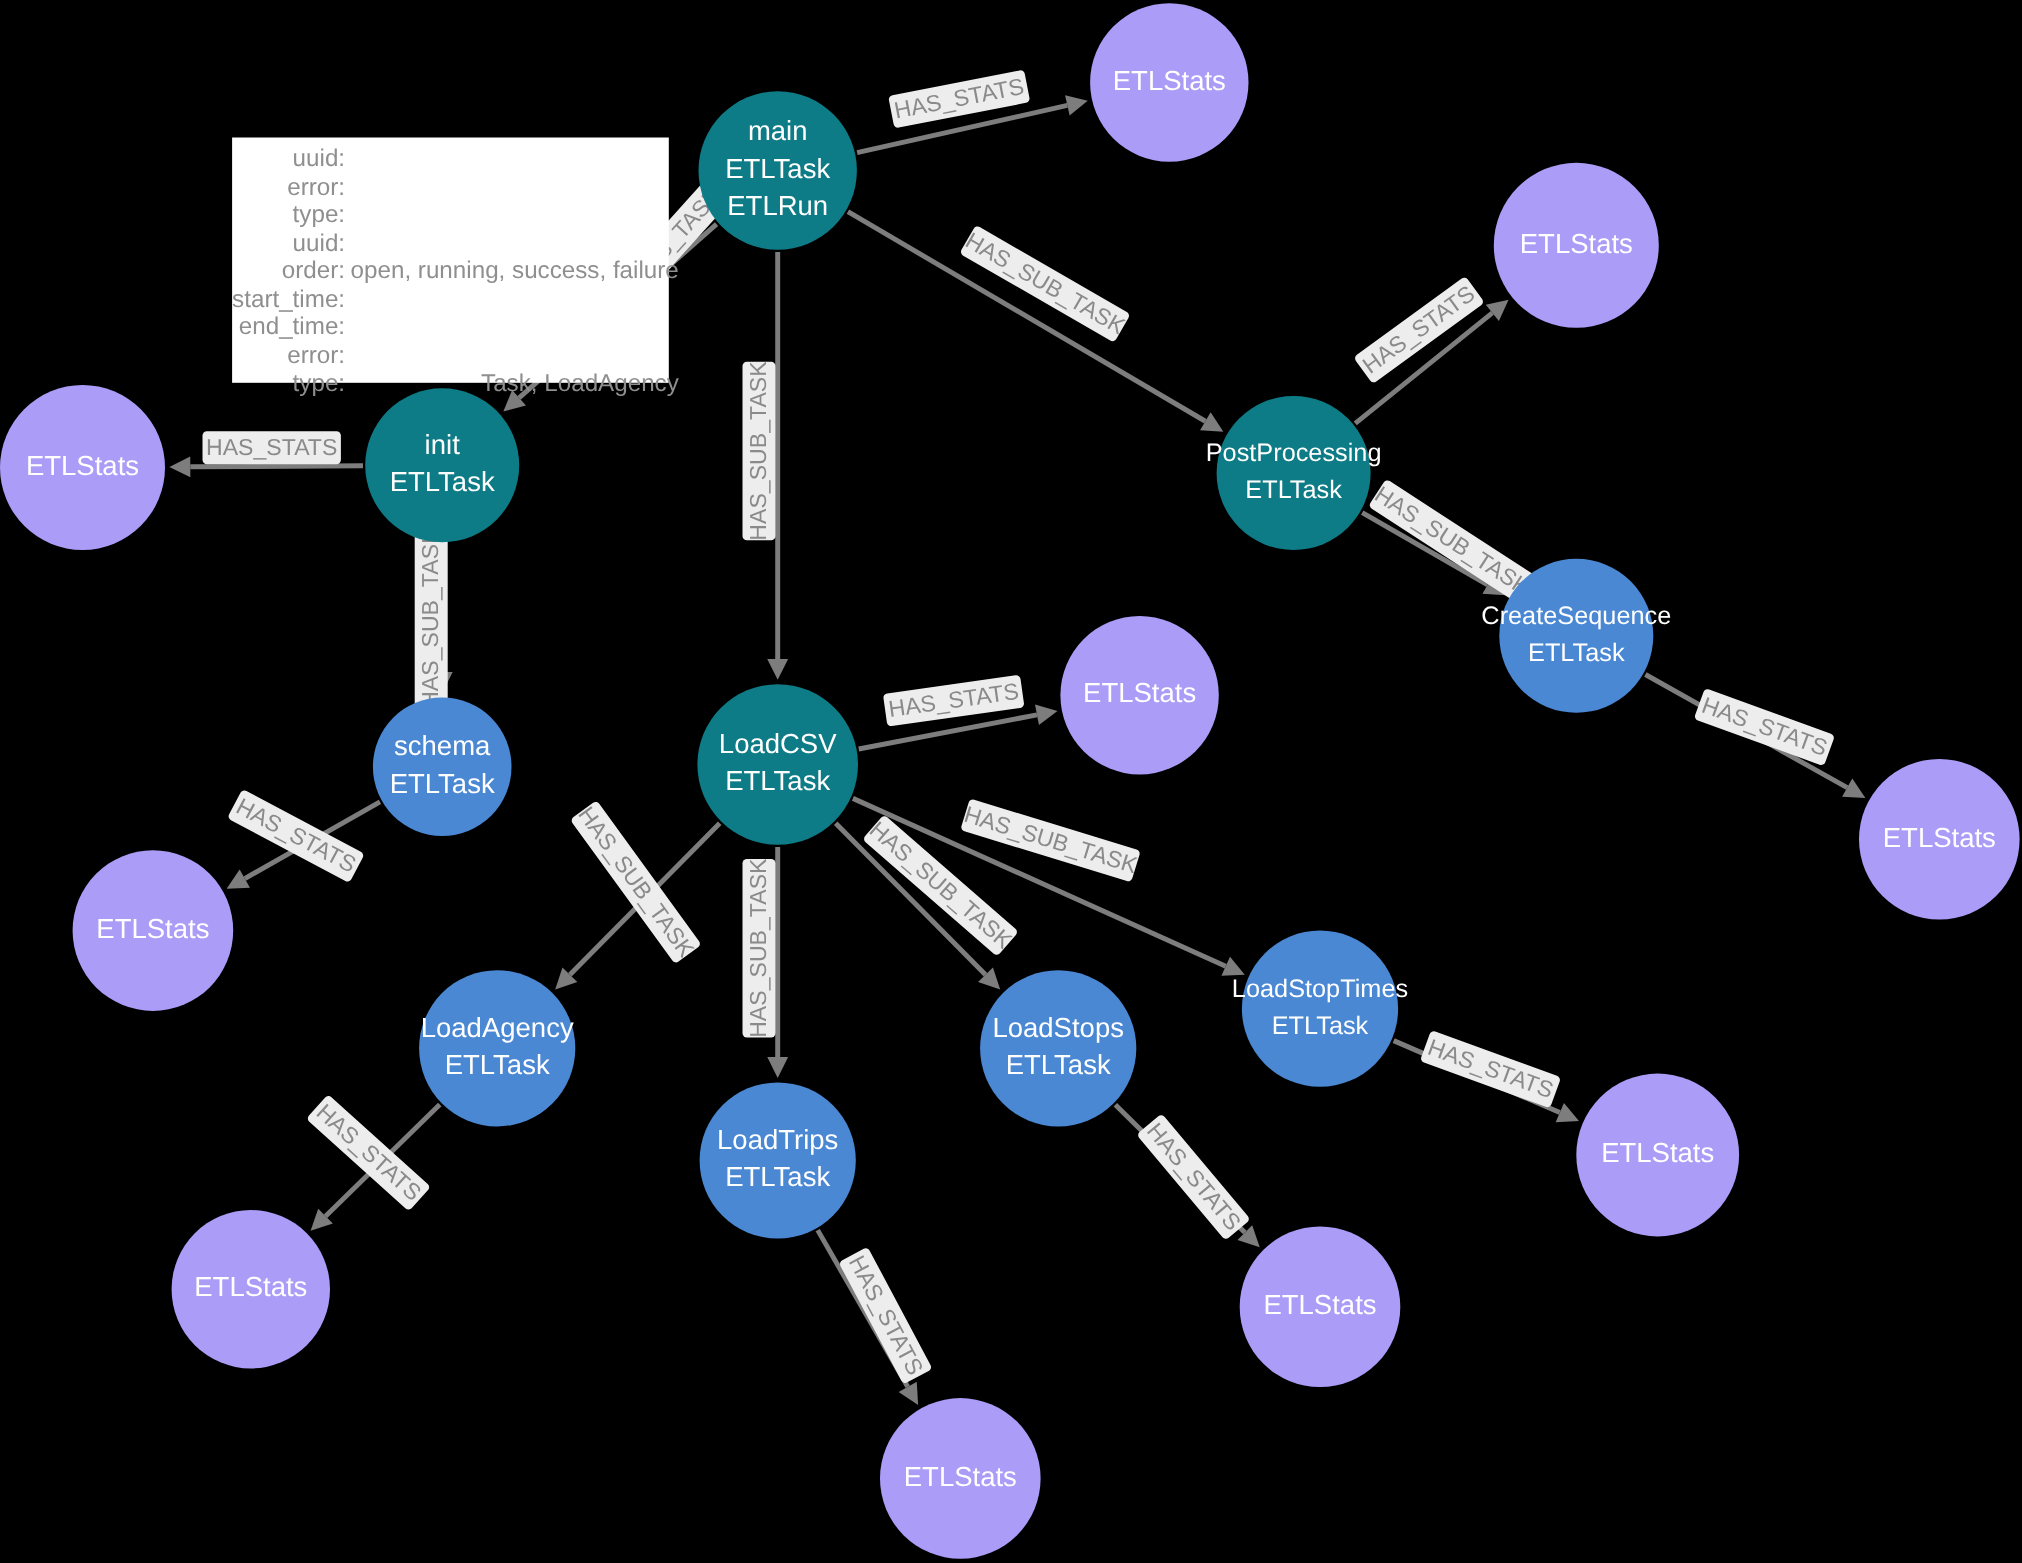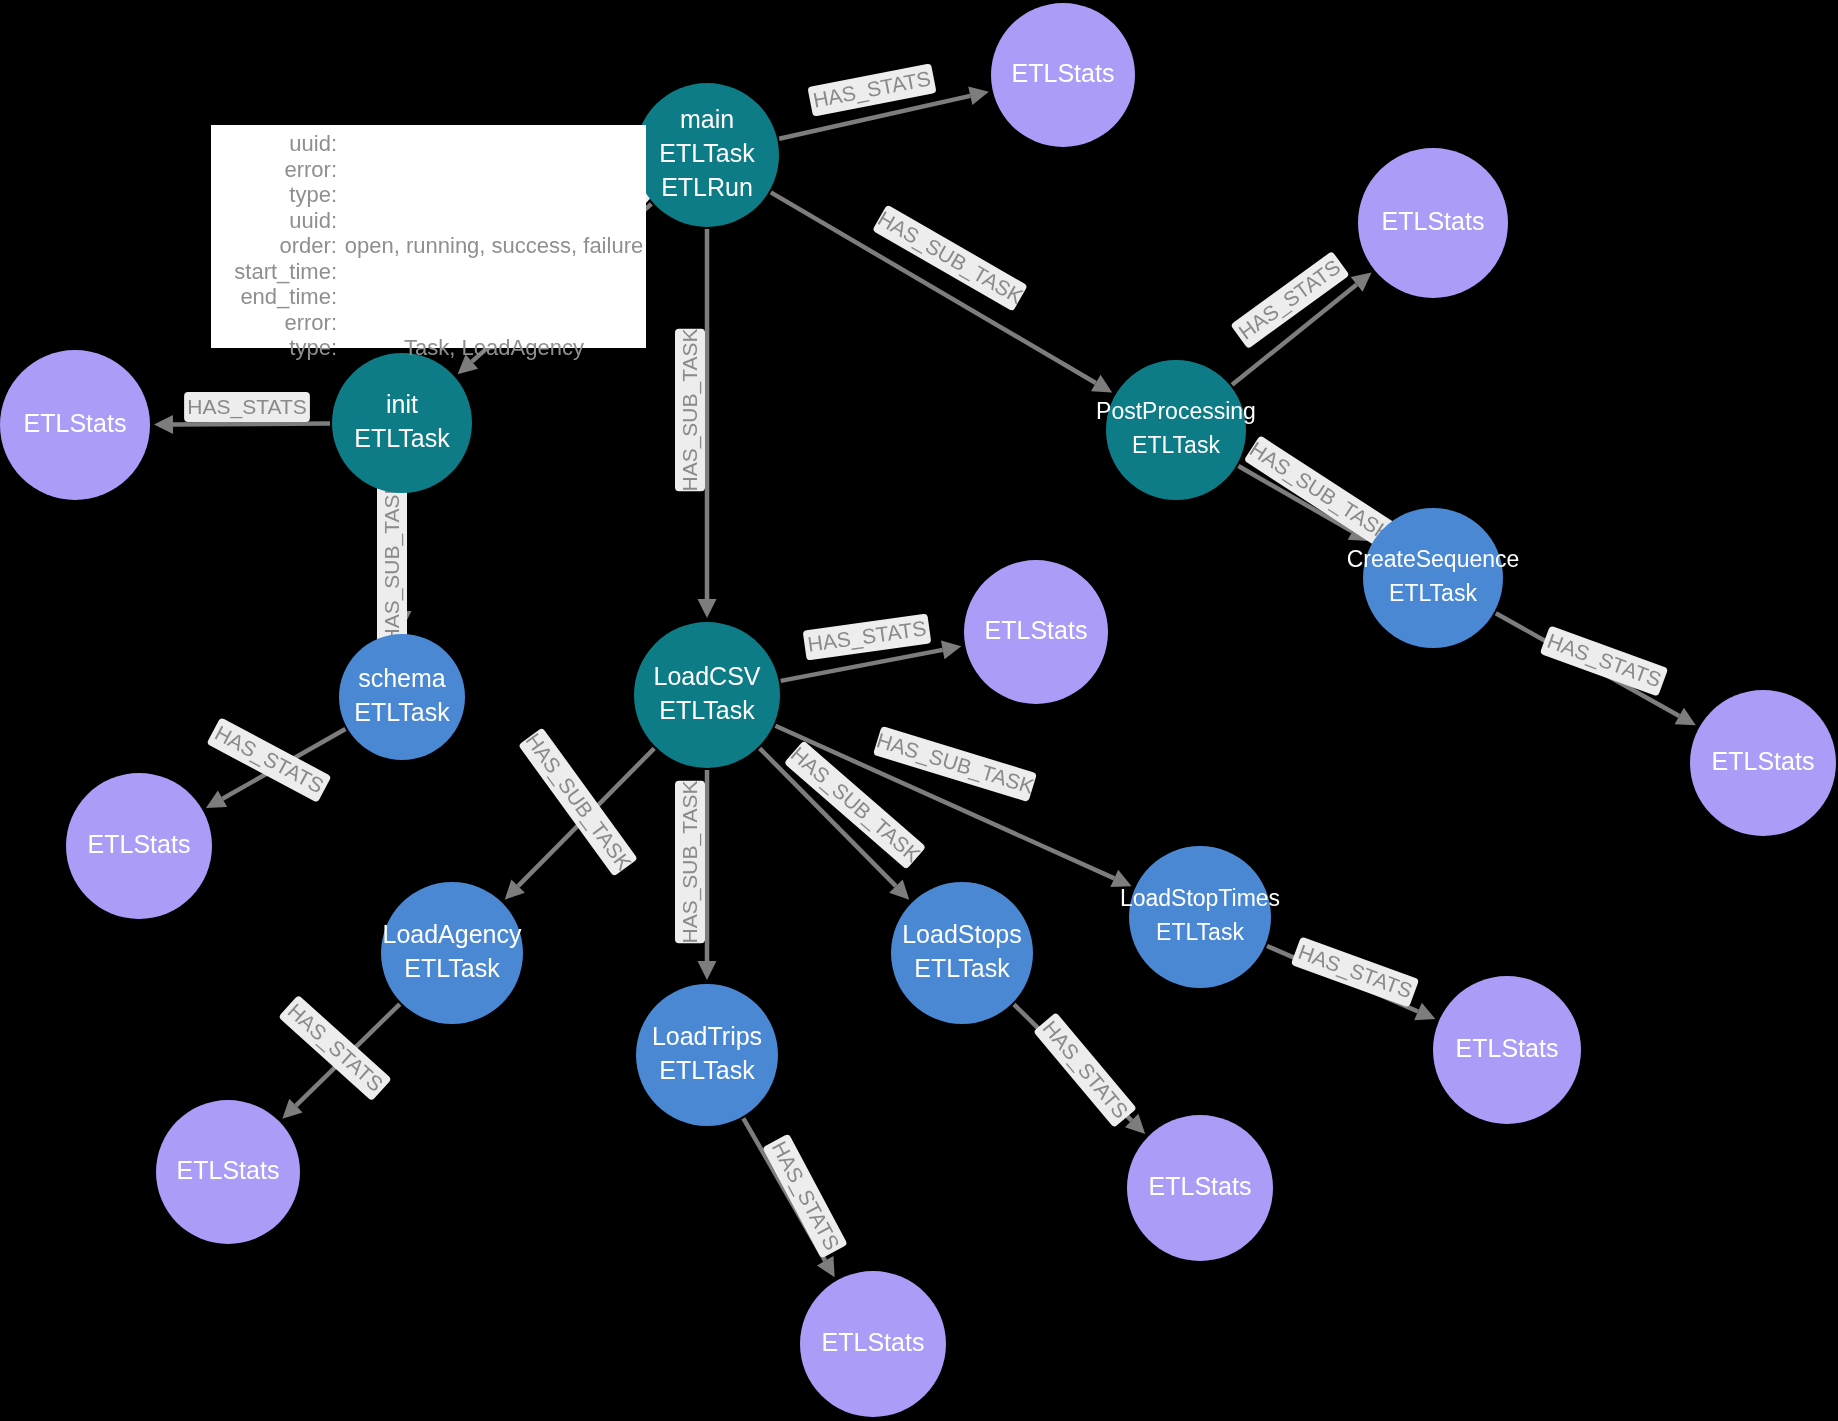--- a/index.html
+++ b/index.html
@@ -56,21 +56,21 @@
     font-family: "Liberation Sans", sans-serif;
     font-size: 21px;
     text-anchor: middle;
     dominant-baseline: middle;
   }
   
   #prop-panel {
     position: absolute;
     left: 211px;
     top: 125px;
-    width: 435px;
+    width: 397px;
     height: 223px;
     background: #ffffff;
     box-sizing: border-box;
     padding: 0;
     z-index: 5;
   }
   #prop-panel table {
     border-collapse: collapse;
     width: 100%;
     margin-top: 6px;
@@ -82,21 +82,21 @@
     padding: 1px 0;
     line-height: 23.5px;
     white-space: nowrap;
   }
   #prop-panel td.k {
     text-align: right;
     padding-right: 5px;
     width: 126px;
   }
   #prop-panel td.v {
-    text-align: center;
+    text-align: right;
   }
 </style>
 </head>
 <body>
 
 <div id="stage">
 
   <svg id="graph-svg" viewBox="0 0 1838 1421" xmlns="http://www.w3.org/2000/svg">
     <g id="edges-layer">
         <line x1="779.1994626598037" y1="138.77540164948232" x2="970.3115006394413" y2="95.82887626079972" class="edge-line"></line>

